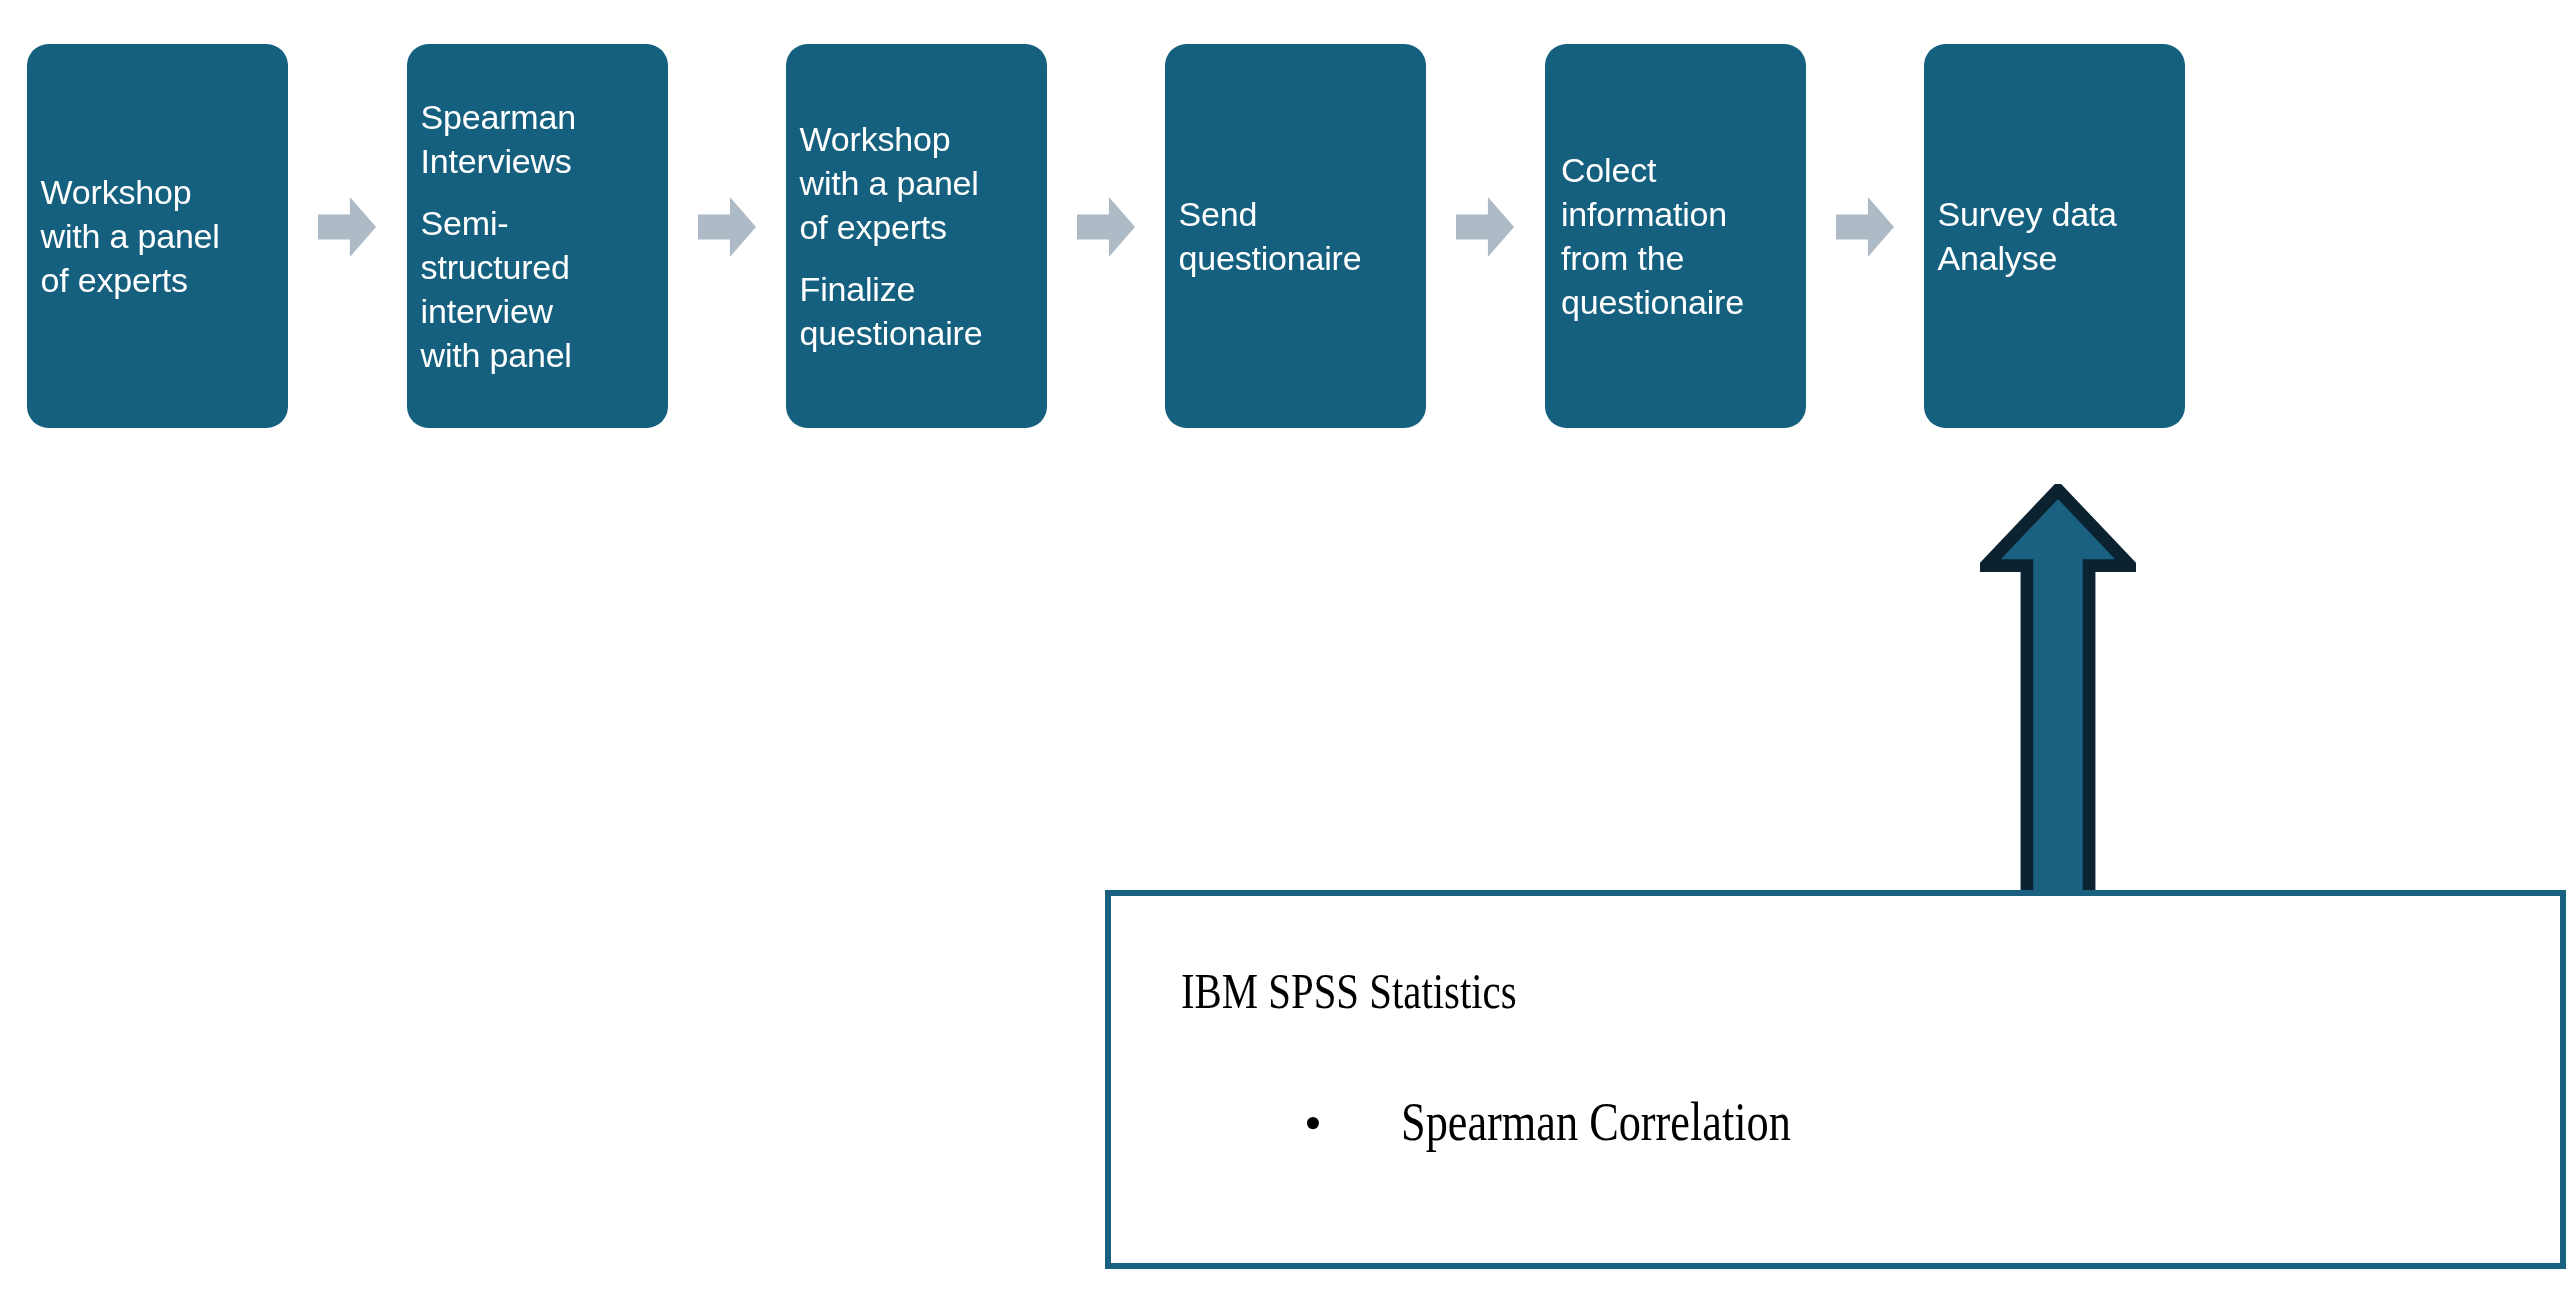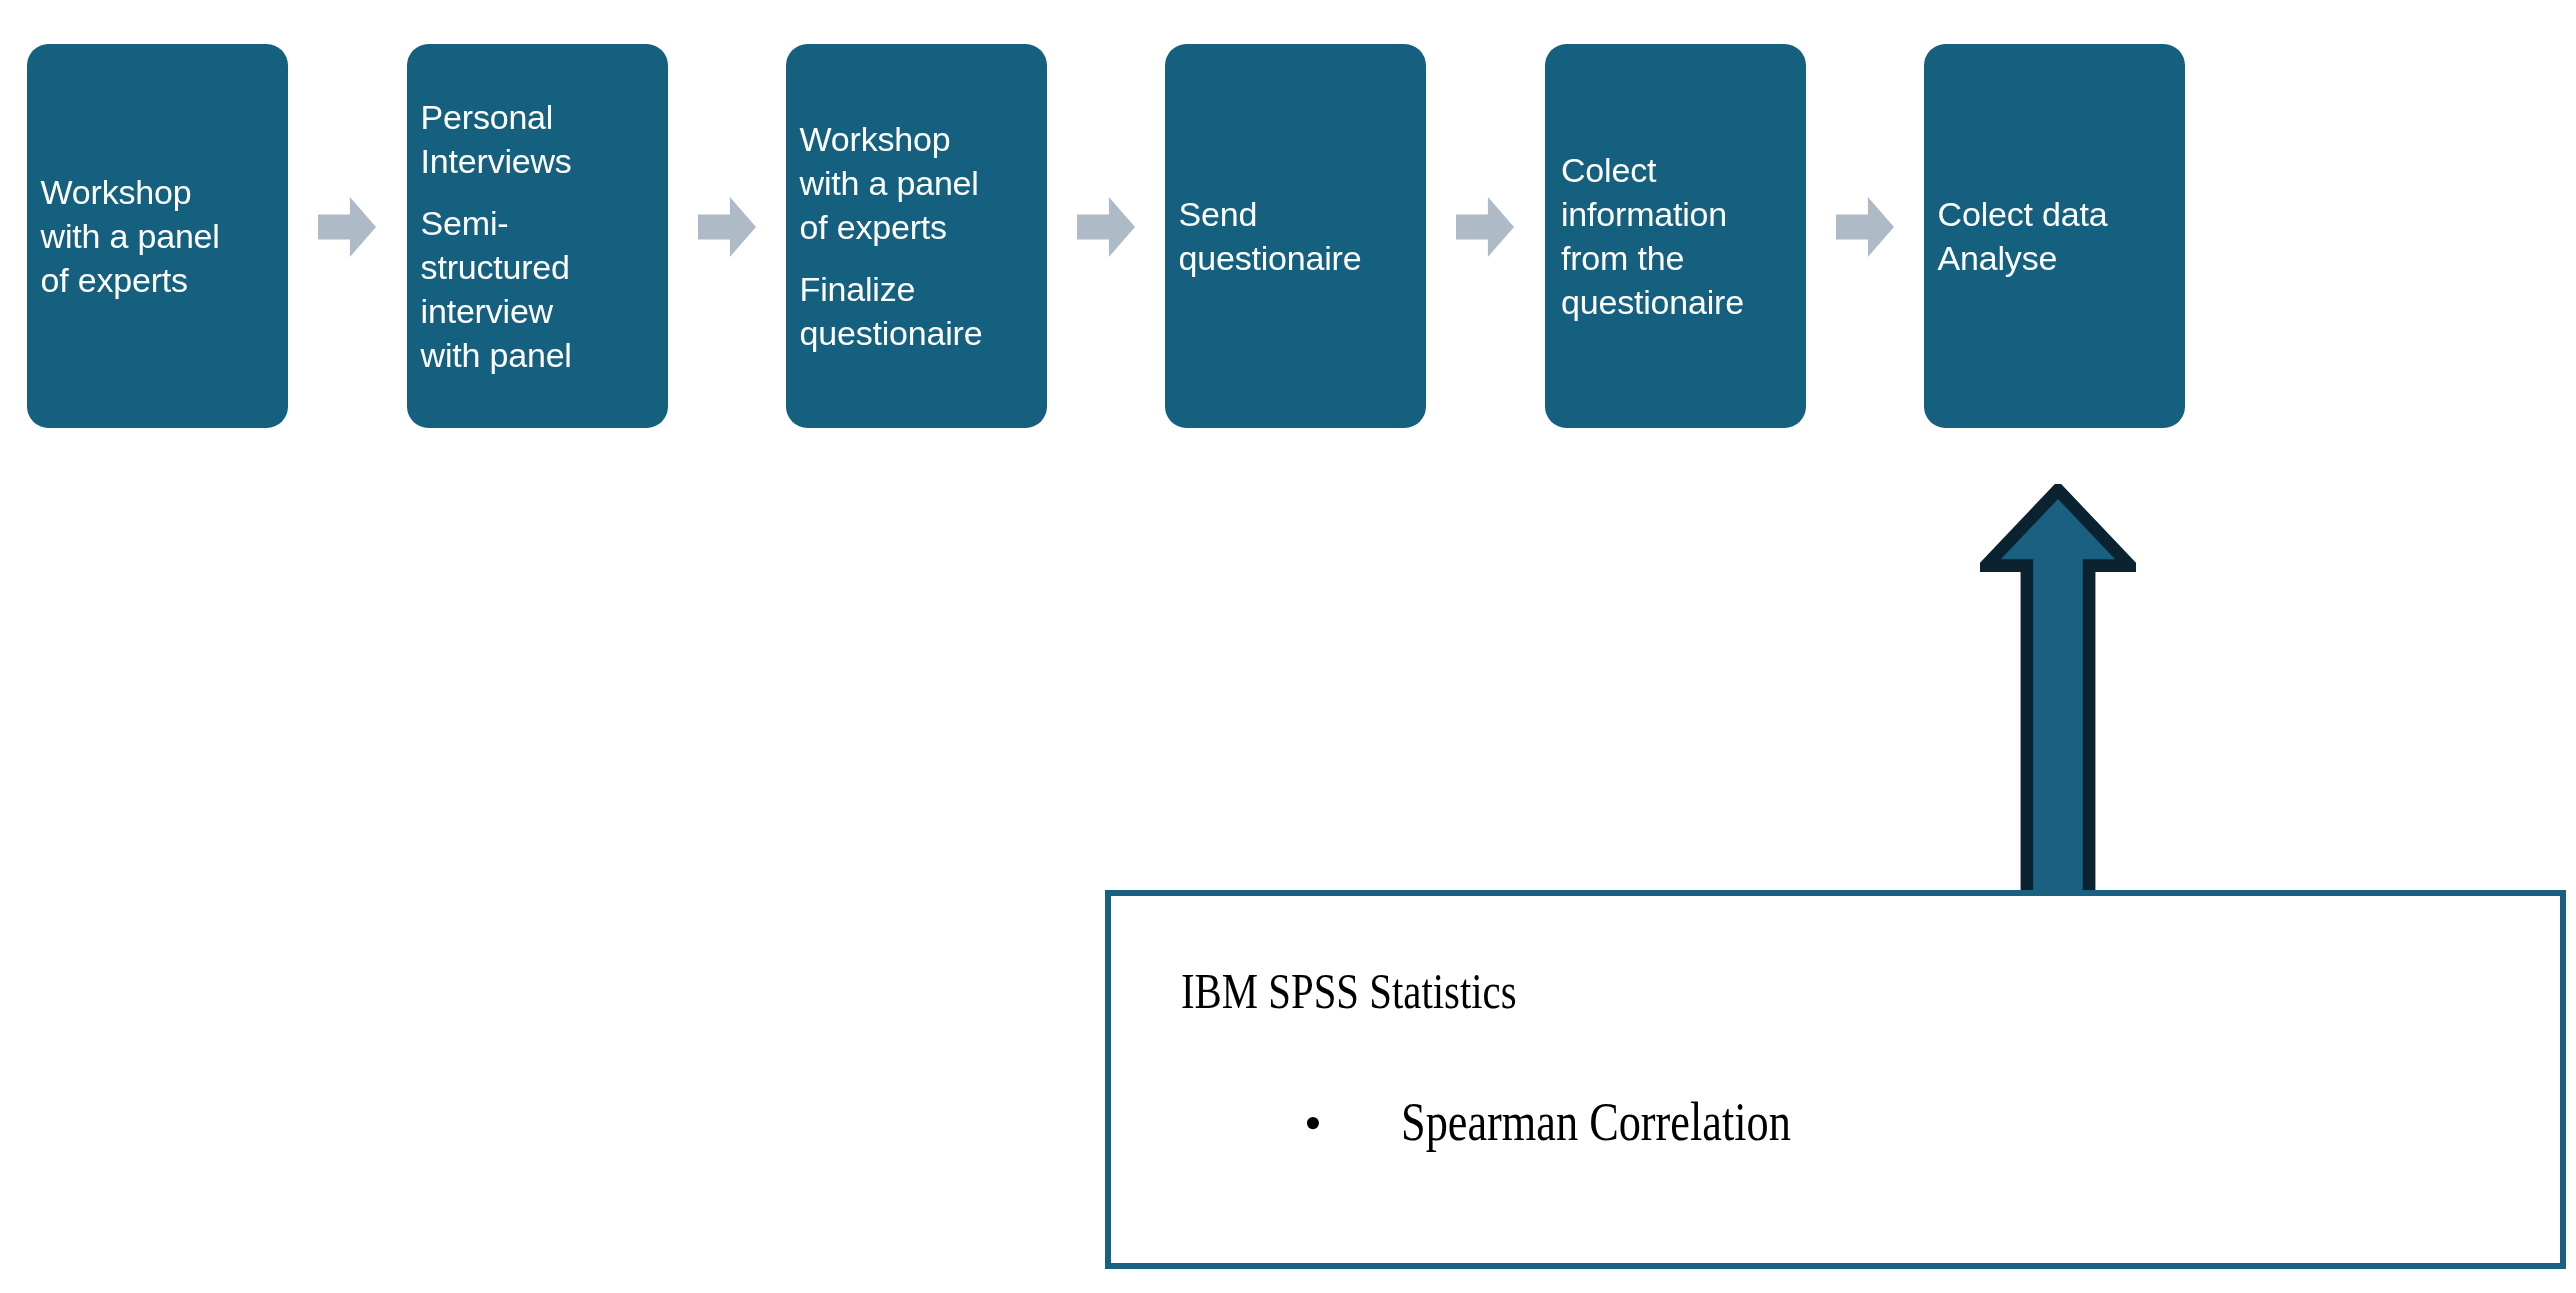--- a/index.html
+++ b/index.html
@@ -121,21 +121,21 @@
 of experts</p>
   </div>
 
   <div class="grey-arrow" style="left:318px; top:197px;">
     <svg viewBox="0 0 60 62" xmlns="http://www.w3.org/2000/svg">
       <polygon points="0,18 33,18 33,0 60,31 33,62 33,44 0,44" fill="#AEBAC6"></polygon>
     </svg>
   </div>
 
   <div class="proc-box" style="left:407px; top:44px; width:261px; height:384px;">
-    <p class="proc-para">Personal
+    <p class="proc-para">Spearman
 Interviews</p>
     <p class="proc-para">Semi-
 structured
 interview
 with panel</p>
   </div>
 
   <div class="grey-arrow" style="left:698px; top:197px;">
     <svg viewBox="0 0 60 62" xmlns="http://www.w3.org/2000/svg">
       <polygon points="0,18 33,18 33,0 60,31 33,62 33,44 0,44" fill="#AEBAC6"></polygon>
@@ -174,21 +174,21 @@
 questionaire</p>
   </div>
 
   <div class="grey-arrow" style="left:1836px; top:197px;">
     <svg viewBox="0 0 60 62" xmlns="http://www.w3.org/2000/svg">
       <polygon points="0,18 33,18 33,0 60,31 33,62 33,44 0,44" fill="#AEBAC6"></polygon>
     </svg>
   </div>
 
   <div class="proc-box" style="left:1924px; top:44px; width:261px; height:384px;">
-    <p class="proc-para">Colect data
+    <p class="proc-para">Survey data
 Analyse</p>
   </div>
 
   <div id="up-arrow">
     <svg viewBox="0 0 160 430" xmlns="http://www.w3.org/2000/svg">
       <polygon points="80,6 154,84 112,84 112,428 48,428 48,84 6,84" fill="#1A6080" stroke="#0B2231" stroke-width="13" stroke-linejoin="miter"></polygon>
     </svg>
   </div>
 
   <div id="spss-panel">

